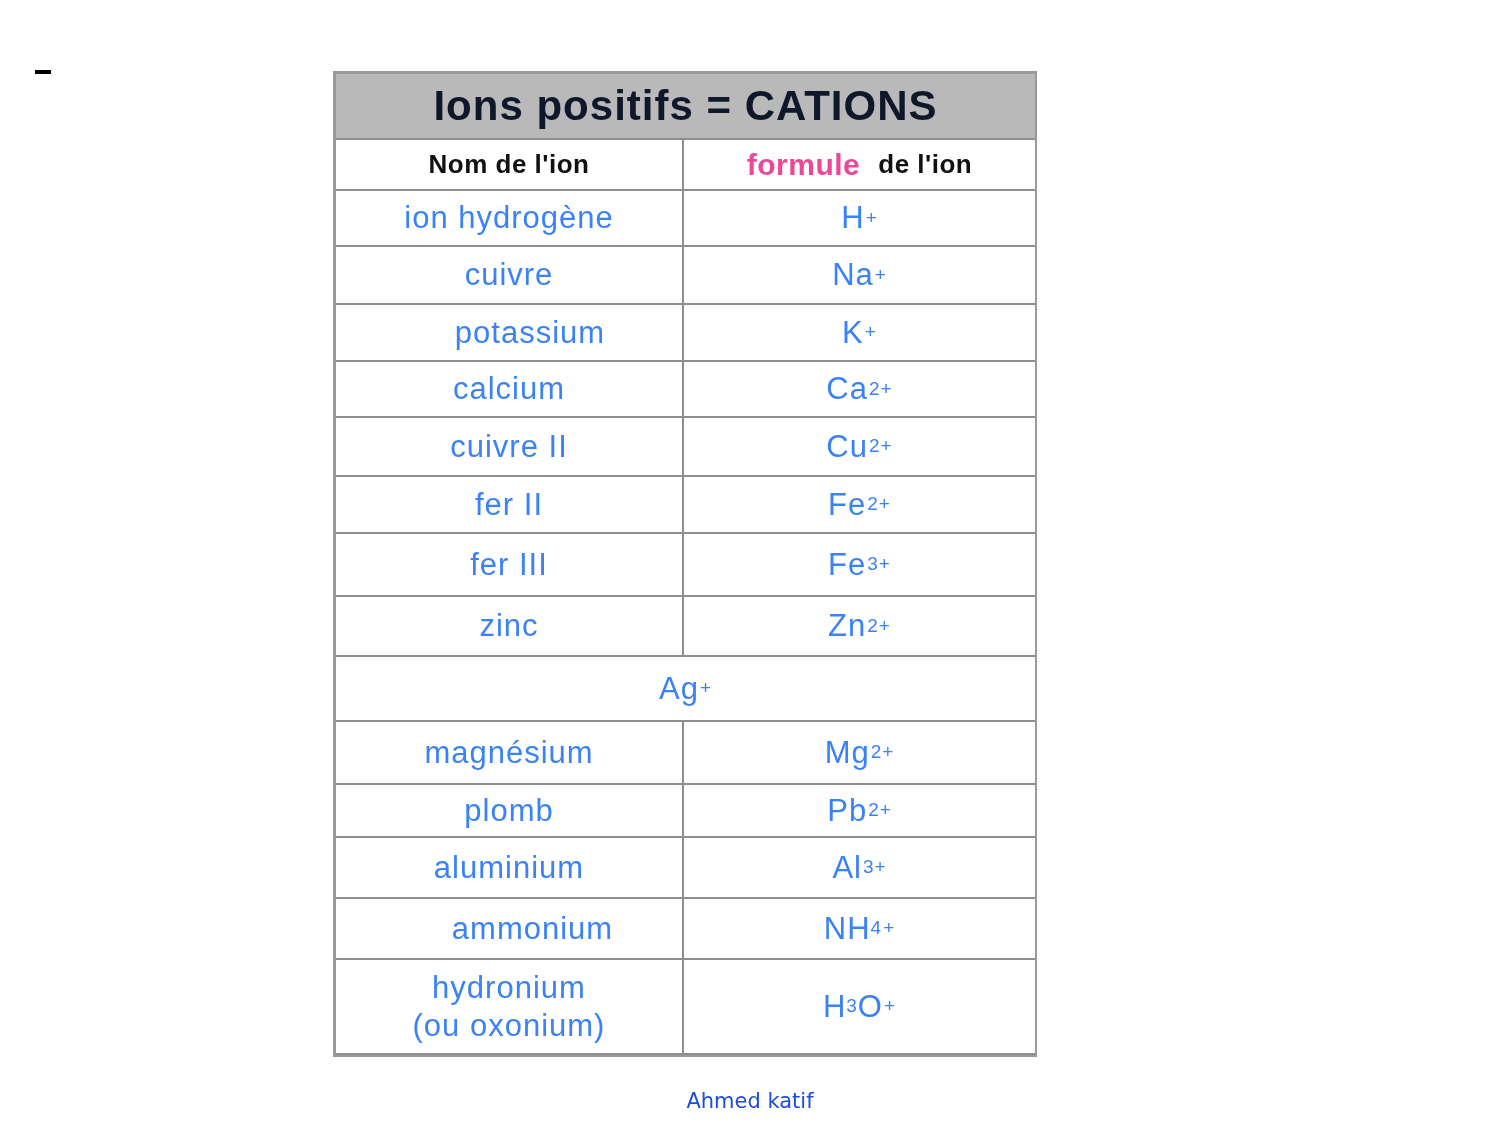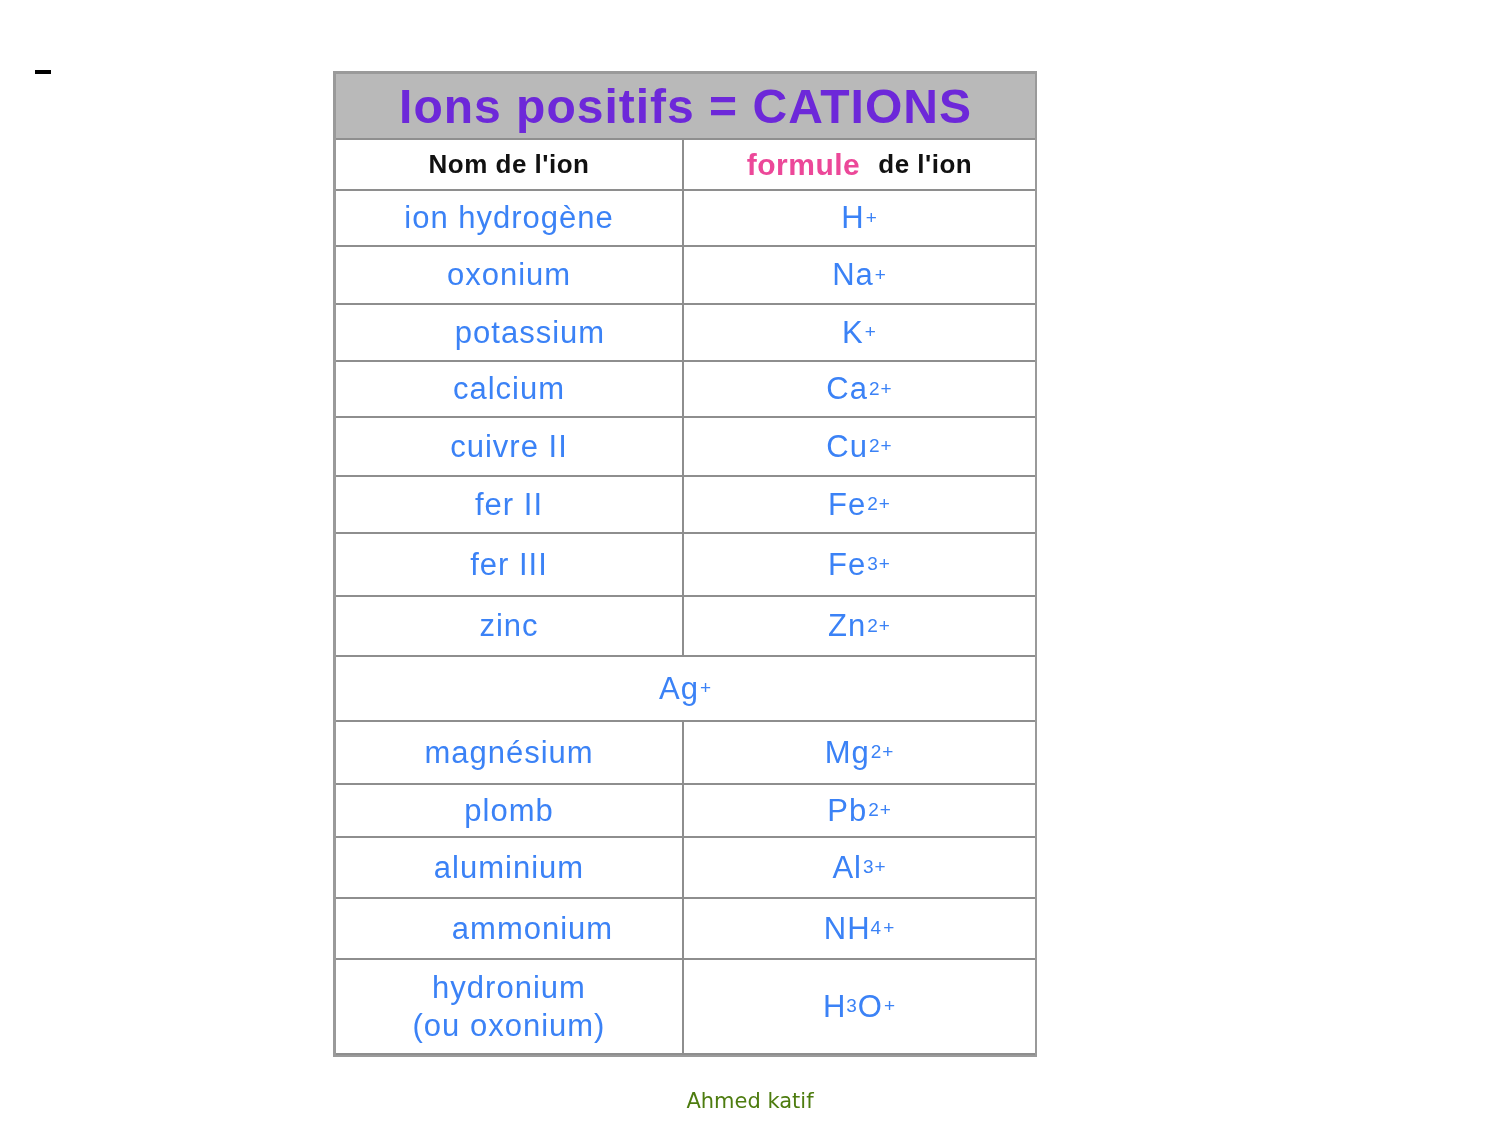--- a/index.html
+++ b/index.html
@@ -14,36 +14,36 @@
       position: absolute; left: 333px; top: 71px; width: 699px;
       border-left: 3px solid #9a9a9a; border-right: 2px solid #9a9a9a; border-bottom: 2px solid #9a9a9a;
       box-sizing: content-box;
     }
     .title-bar {
       height: 69px; background: #b9b9b9; border-top: 3px solid #9a9a9a;
       display: flex; align-items: center; justify-content: center; box-sizing: border-box;
       border-bottom: 2px solid #8f8f8f;
     }
     .title-bar span {
-      color: #6d28d9; font-size: 48px; font-weight: bold; letter-spacing: 1px;
+      color: #0f172a; font-size: 42px; font-weight: bold; letter-spacing: 1px;
     }
     .row { display: flex; border-bottom: 2px solid #8e8e8e; box-sizing: border-box; }
     .cell {
       display: flex; align-items: center; justify-content: center; text-align: center;
       color: #3b82f6; font-size: 31px; letter-spacing: 1px; line-height: 1.2;
     }
     .cell.name { width: 348px; border-right: 2px solid #8e8e8e; box-sizing: border-box; }
     .cell.formula { flex: 1; }
     .header .cell { font-size: 26px; font-weight: bold; color: #111; letter-spacing: 0.5px; }
     .header .cell.formula .big { font-size: 30px; color: #ec4899; margin-right: 18px; }
     sup.chg { font-size: 19px; vertical-align: 10px; margin-left: 1px; }
     sub.idx { font-size: 19px; vertical-align: -4px; }
     .footer {
       position: absolute; left: 0; width: 1500px; top: 1089px; text-align: center;
-      font-size: 21px; color: #4d7c0f; font-family: "DejaVu Sans", sans-serif;
+      font-size: 21px; color: #1d4ed8; font-family: "DejaVu Sans", sans-serif;
     }
   </style>
 </head>
 <body>
 
 <div class="dash"></div>
 
 <div class="table-wrap">
   <div class="title-bar">
     <span>Ions positifs = CATIONS</span>
@@ -57,21 +57,21 @@
   </div>
   <div id="rows">
       <div class="row" style="height: 56px;">
         <div class="cell name" style="white-space: pre-line;">ion hydrogène</div>
         <div class="cell formula">
           <span>H</span>
           <sup class="chg">+</sup>
         </div>
       </div>
       <div class="row" style="height: 58px;">
-        <div class="cell name" style="white-space: pre-line;">oxonium</div>
+        <div class="cell name" style="white-space: pre-line;">cuivre</div>
         <div class="cell formula">
           <span>Na</span>
           <sup class="chg">+</sup>
         </div>
       </div>
       <div class="row" style="height: 57px;">
         <div class="cell name" style="white-space: pre-line; padding-left: 42px;">potassium</div>
         <div class="cell formula">
           <span>K</span>
           <sup class="chg">+</sup>

